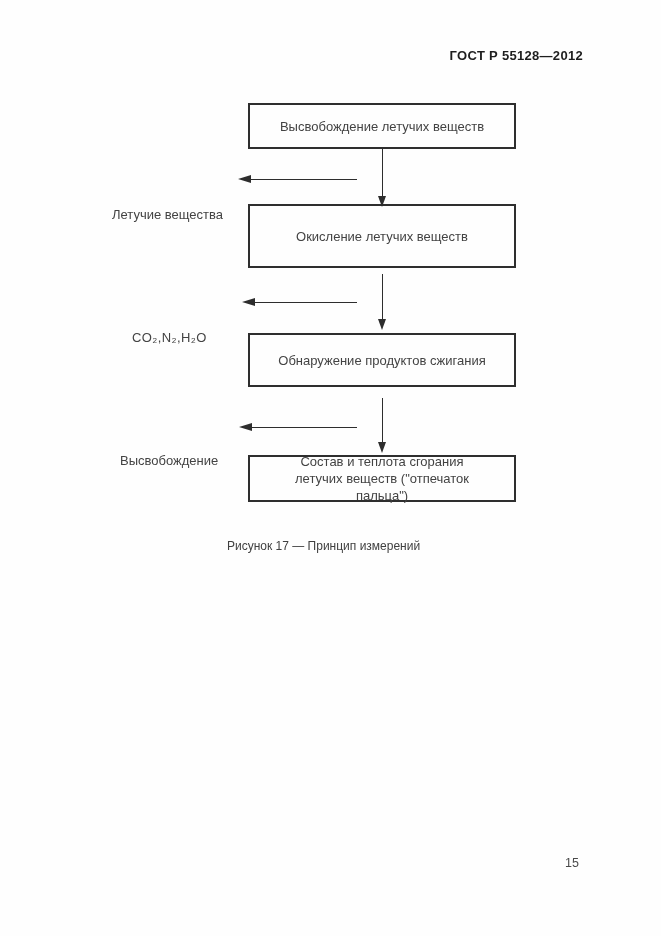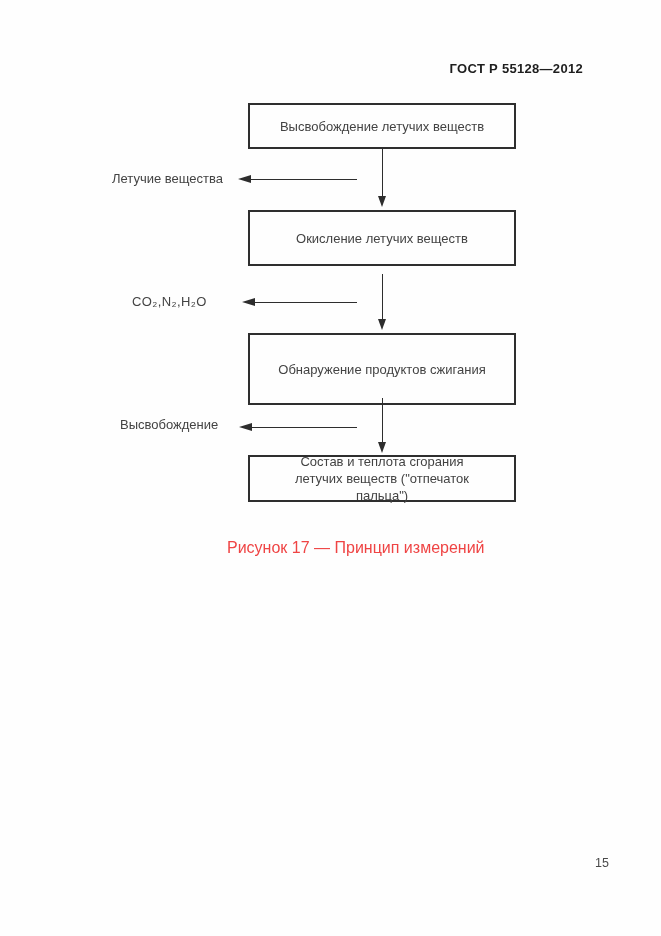--- a/index.html
+++ b/index.html
@@ -8,21 +8,21 @@
     width: 661px;
     height: 936px;
     background: #fefefe;
     overflow: hidden;
     font-family: "Liberation Sans", "DejaVu Sans", sans-serif;
     color: #3c3c3c;
   }
   .abs { position: absolute; }
 
   .doc-header {
-    top: 61px;
+    top: 48px;
     left: 0;
     width: 583px;
     text-align: right;
     font-size: 13px;
     font-weight: bold;
     color: #1e1e1e;
     letter-spacing: 0.3px;
     white-space: nowrap;
   }
 
@@ -35,22 +35,22 @@
     display: flex;
     align-items: center;
     justify-content: center;
     text-align: center;
     font-size: 13px;
     line-height: 17px;
     color: #434343;
     padding: 0 26px;
   }
   .box-1 { top: 103px; height: 46px; }
-  .box-2 { top: 210px; height: 56px; }
-  .box-3 { top: 333px; height: 72px; align-items: center; }
+  .box-2 { top: 204px; height: 64px; }
+  .box-3 { top: 333px; height: 54px; align-items: center; }
   .box-4 { top: 455px; height: 47px; }
 
   .vline {
     left: 382px;
     width: 1px;
     background: #2d2d2d;
   }
   .vline-1 { top: 149px; height: 47px; }
   .vline-2 { top: 274px; height: 45px; }
   .vline-3 { top: 398px; height: 44px; }
@@ -81,39 +81,39 @@
     border-right: 13px solid #2d2d2d;
   }
   .hhead-1 { top: 175px; left: 238px; }
   .hhead-2 { top: 298px; left: 242px; }
   .hhead-3 { top: 423px; left: 239px; }
 
   .side-label {
     font-size: 13px;
     color: #434343;
     white-space: nowrap;
+    margin-top: 36px;
   }
   .side-label-1 { top: 171px; left: 112px; }
   .side-label-2 { top: 294px; left: 132px; letter-spacing: 0.4px; }
   .side-label-3 { top: 417px; left: 120px; }
 
   .fig-caption {
     top: 539px;
     left: 227px;
-    font-size: 16px;
-    color: #ef4444;
+    font-size: 12px;
+    color: #404040;
     white-space: nowrap;
   }
 
   .page-number {
     top: 856px;
     left: 565px;
     font-size: 12.5px;
     color: #4a4a4a;
-    margin-left: 30px;
   }
 </style>
 </head>
 <body>
 
 <div id="page">
 
   <div class="abs doc-header">ГОСТ Р 55128—2012</div>
 
   <div class="abs flow-box box-1">

